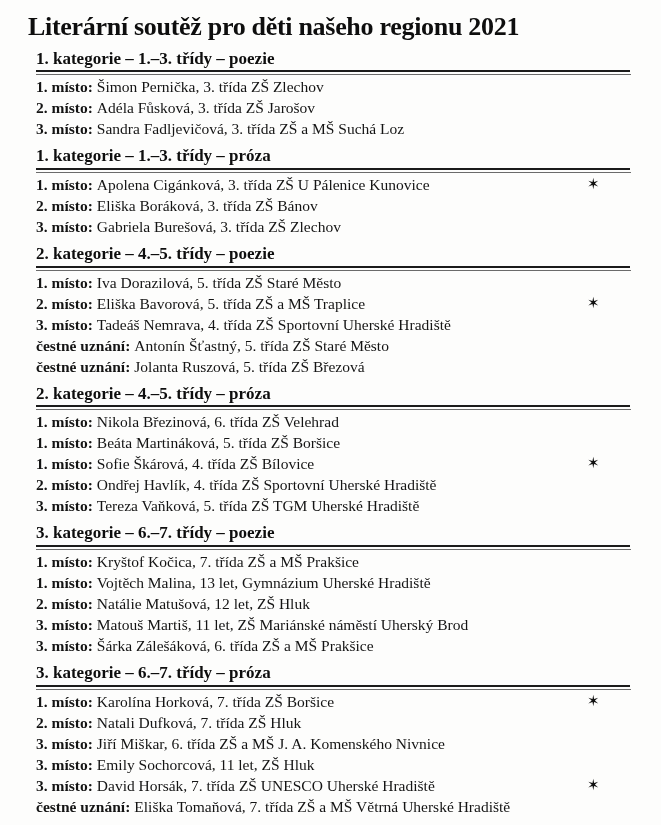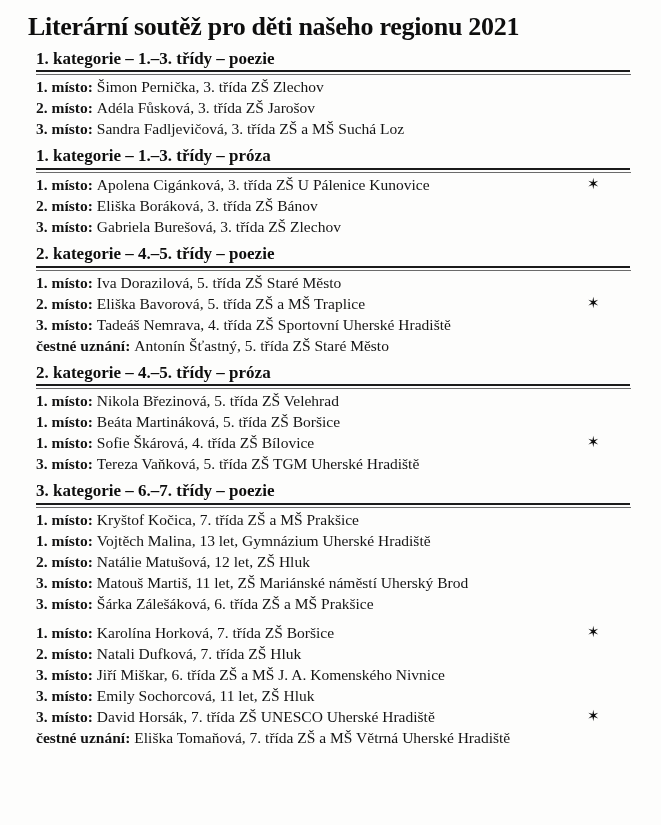--- a/index.html
+++ b/index.html
@@ -130,41 +130,49 @@
   <div class="entry">
     <span class="entry-label">3. místo:</span><span class="entry-text">Tadeáš Nemrava, 4. třída ZŠ Sportovní Uherské Hradiště</span>
     
   </div>
 
   <div class="entry">
     <span class="entry-label">čestné uznání:</span><span class="entry-text">Antonín Šťastný, 5. třída ZŠ Staré Město</span>
     
   </div>
 
+  <div class="entry">
+    <span class="entry-label">čestné uznání:</span><span class="entry-text">Jolanta Ruszová, 5. třída ZŠ Březová</span>
+    
+  </div>
 </div>
   </section>
 
   <section class="category">
     <h2 class="cat-heading">2. kategorie – 4.–5. třídy – próza</h2>
     <div class="entries">
   <div class="entry">
-    <span class="entry-label">1. místo:</span><span class="entry-text">Nikola Březinová, 5. třída ZŠ Velehrad</span>
+    <span class="entry-label">1. místo:</span><span class="entry-text">Nikola Březinová, 6. třída ZŠ Velehrad</span>
     
   </div>
 
   <div class="entry">
     <span class="entry-label">1. místo:</span><span class="entry-text">Beáta Martináková, 5. třída ZŠ Boršice</span>
     
   </div>
 
   <div class="entry">
     <span class="entry-label">1. místo:</span><span class="entry-text">Sofie Škárová, 4. třída ZŠ Bílovice</span>
     <span class="star">✶</span>
   </div>
 
+  <div class="entry">
+    <span class="entry-label">2. místo:</span><span class="entry-text">Ondřej Havlík, 4. třída ZŠ Sportovní Uherské Hradiště</span>
+    
+  </div>
 
   <div class="entry">
     <span class="entry-label">3. místo:</span><span class="entry-text">Tereza Vaňková, 5. třída ZŠ TGM Uherské Hradiště</span>
     
   </div>
 </div>
   </section>
 
   <section class="category">
     <h2 class="cat-heading">3. kategorie – 6.–7. třídy – poezie</h2>
@@ -190,20 +198,21 @@
   </div>
 
   <div class="entry">
     <span class="entry-label">3. místo:</span><span class="entry-text">Šárka Zálešáková, 6. třída ZŠ a MŠ Prakšice</span>
     
   </div>
 </div>
   </section>
 
   <section class="category">
+    <h2 class="cat-heading">3. kategorie – 6.–7. třídy – próza</h2>
     <div class="entries">
   <div class="entry">
     <span class="entry-label">1. místo:</span><span class="entry-text">Karolína Horková, 7. třída ZŠ Boršice</span>
     <span class="star">✶</span>
   </div>
 
   <div class="entry">
     <span class="entry-label">2. místo:</span><span class="entry-text">Natali Dufková, 7. třída ZŠ Hluk</span>
     
   </div>

